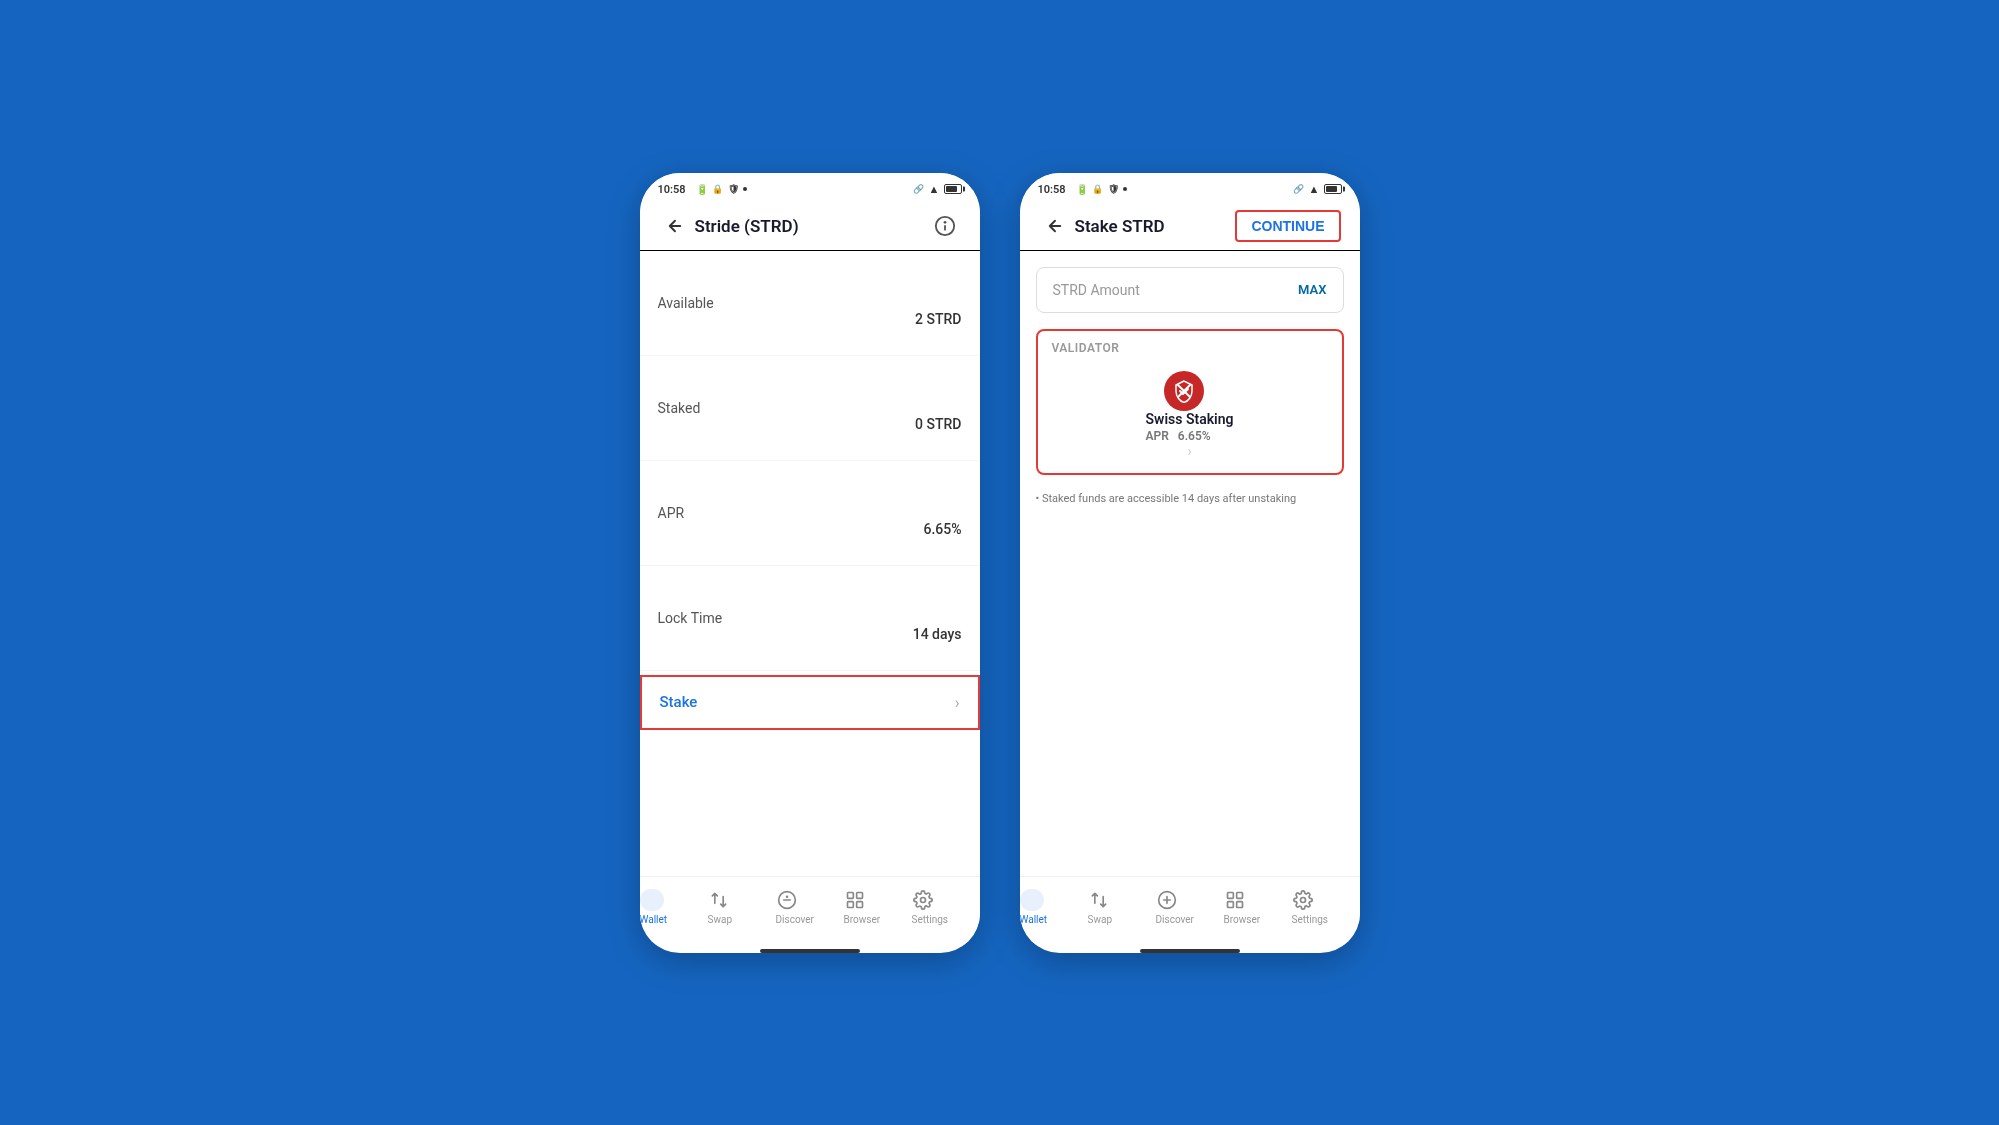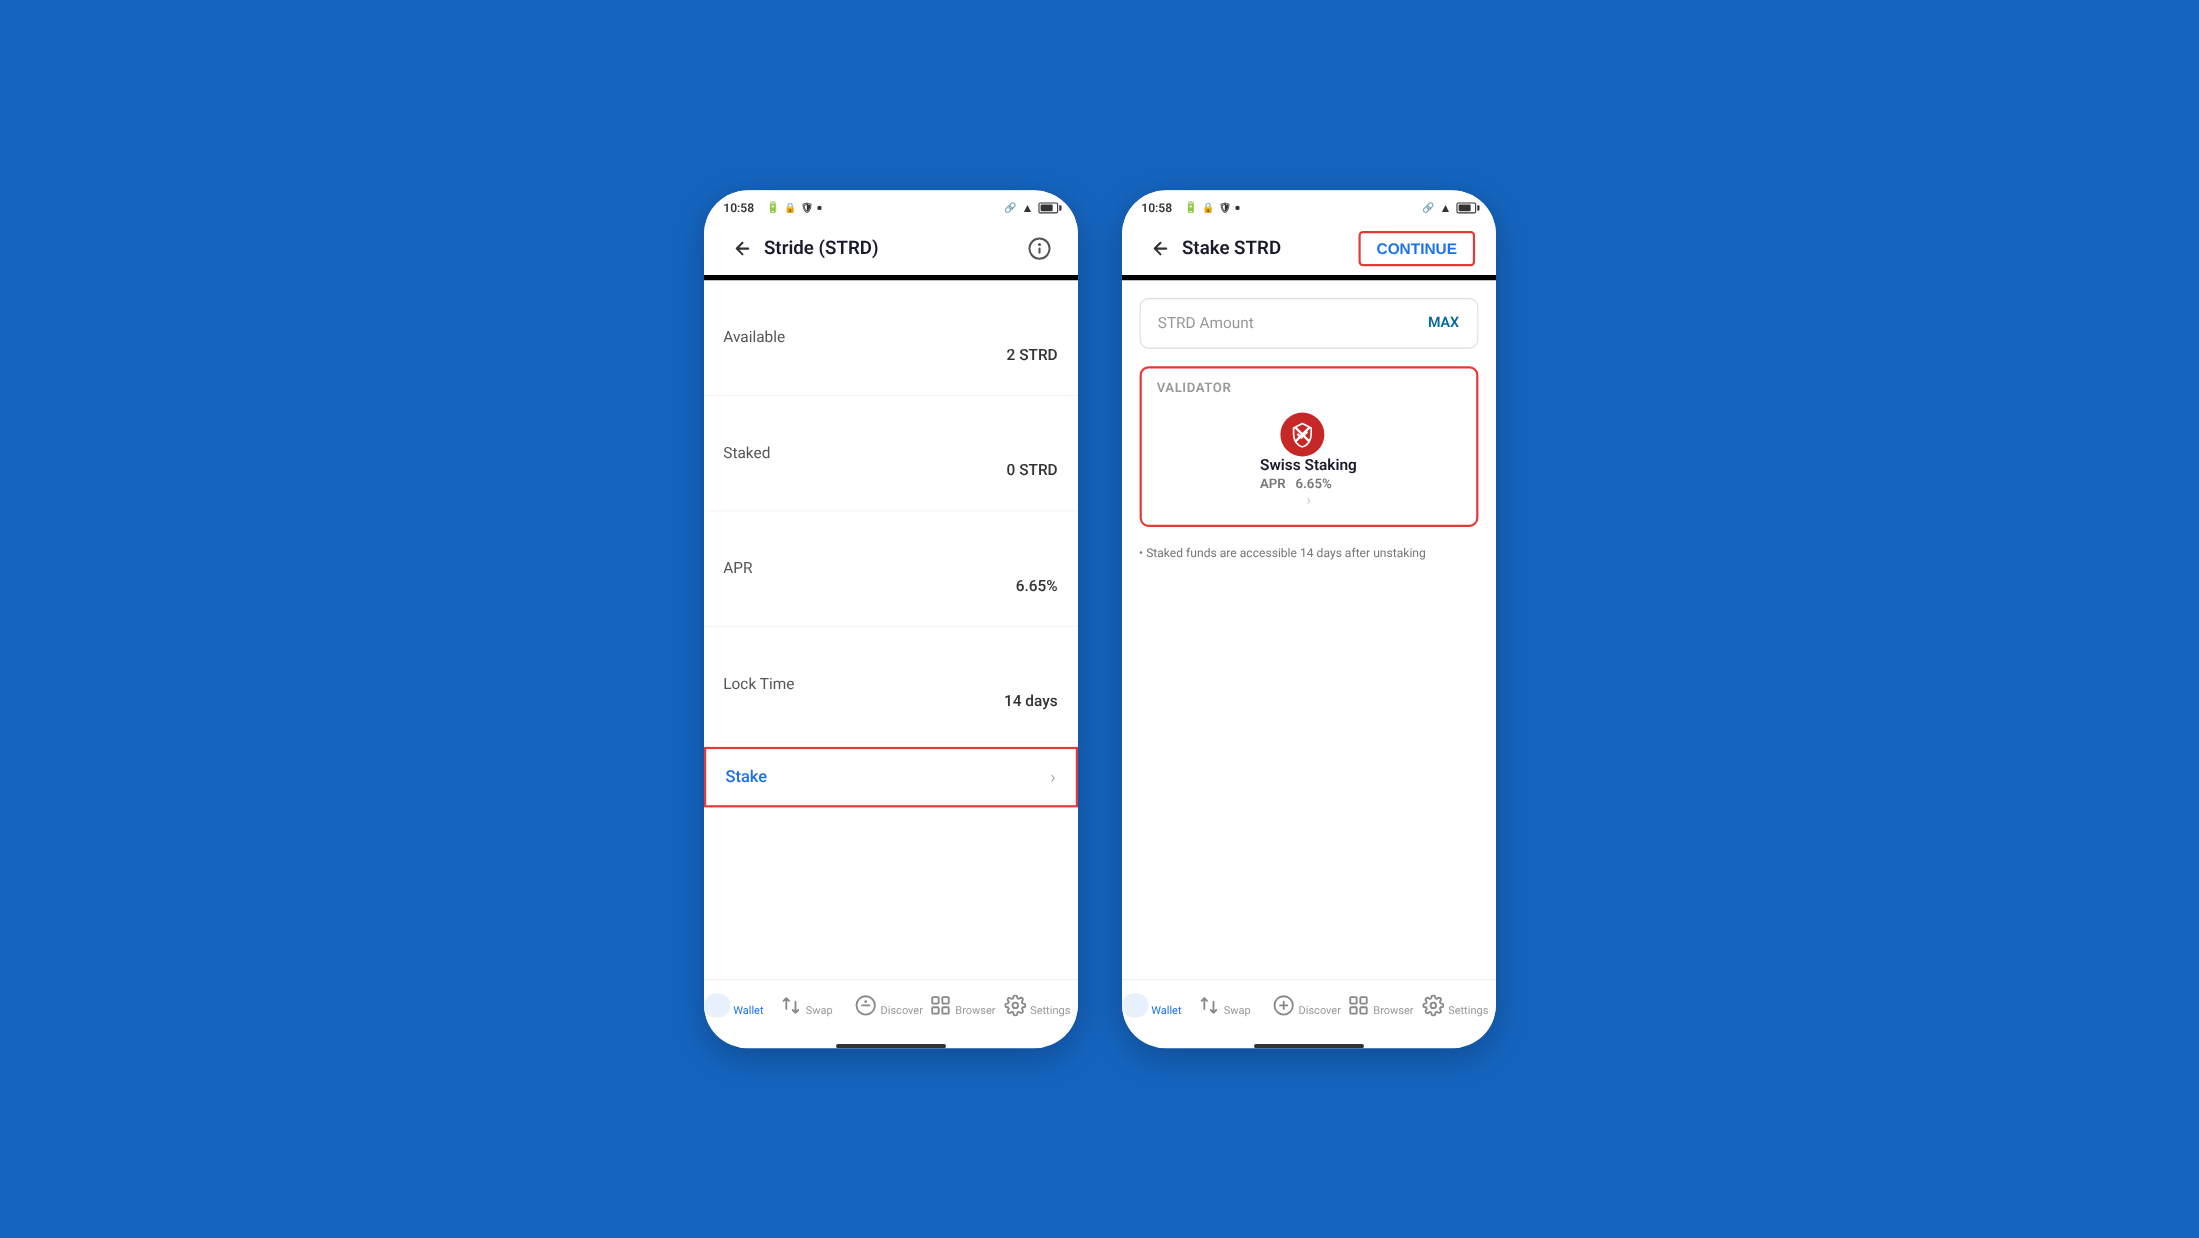--- a/index.html
+++ b/index.html
@@ -67,21 +67,21 @@
       width: 70%;
       background: #333;
       border-radius: 1px;
     }
 
     
     .nav-header {
       display: flex;
       align-items: center;
       padding: 8px 19px 8px;
-      border-bottom: 5px solid #000000;
+      border-bottom: 1px solid #000000;
       background: #fff;
       flex-shrink: 0;
     }
 
     .back-btn {
       width: 32px;
       height: 32px;
       display: flex;
       align-items: center;
       justify-content: center;
@@ -176,22 +176,22 @@
       display: flex;
       background: #fff;
       border-top: 1px solid #eee;
       padding: 8px 0 16px;
       flex-shrink: 0;
     }
 
     .nav-item {
       flex: 1;
       display: flex;
-      flex-direction: row;
-      align-items: flex-end;
+      flex-direction: column;
+      align-items: flex-start;
       gap: 3px;
       cursor: pointer;
       padding: 4px 0;
     }
 
     .nav-item-icon {
       width: 22px;
       height: 22px;
       display: flex;
       align-items: center;

